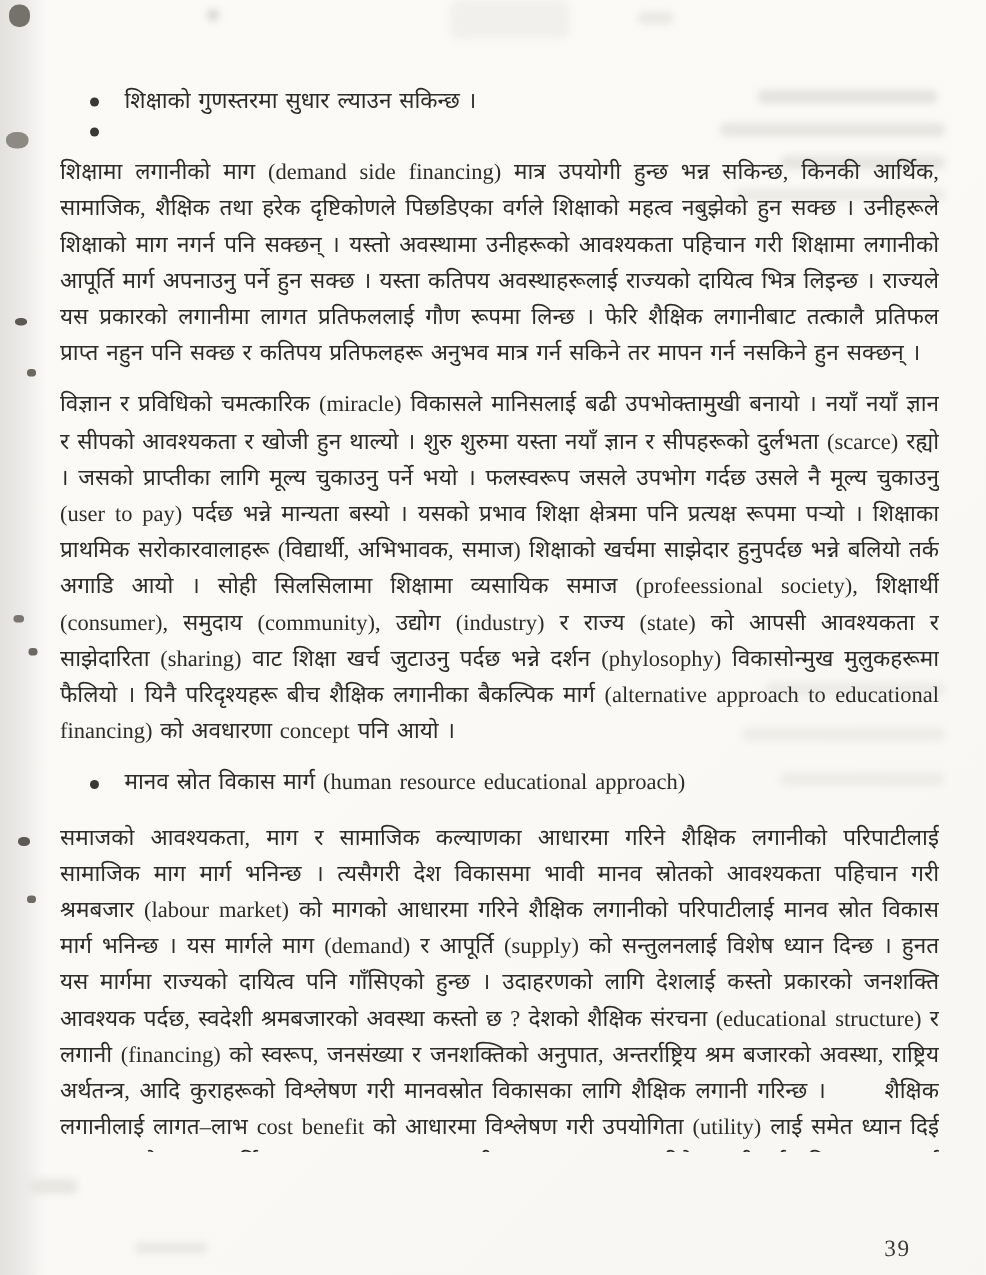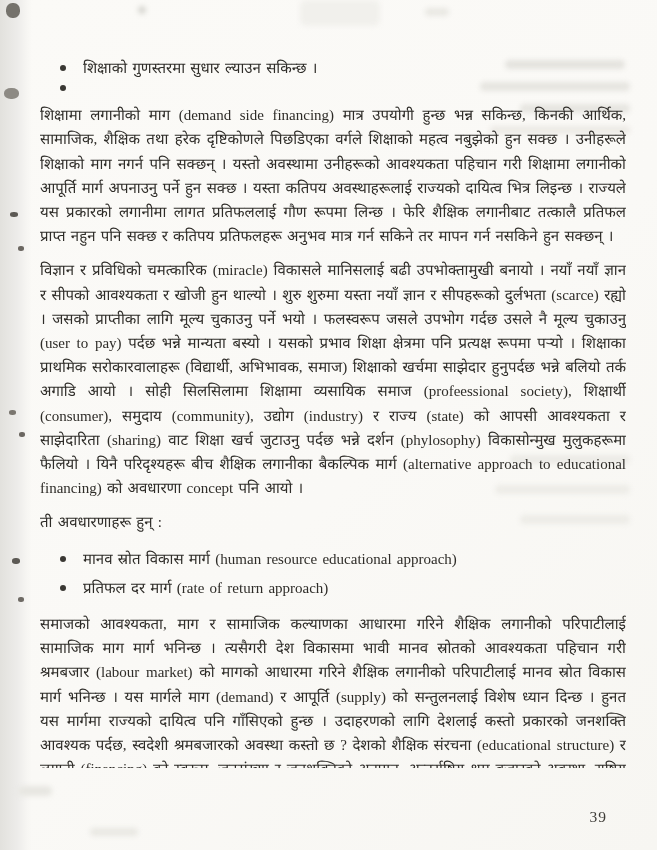--- a/index.html
+++ b/index.html
@@ -45,21 +45,21 @@
     flex: 0 0 auto;
     width: 6px; height: 6px;
     margin: 0 17px 0 20px;
     border-radius: 50%;
     background: #3a3833;
     align-self: center;
   }
   .intro-line { margin: 2px 0 12px 0; text-align: left; }
   .page-number {
     position: absolute;
-    right: 50px; bottom: 24px;
+    right: 50px; bottom: 8px;
     font-size: 15.5px;
     letter-spacing: 1px;
     color: #3c3a36;
   }
 </style>
 </head>
 <body>
 
 <div class="page">
 
@@ -95,30 +95,25 @@
       </li>
       <li>
         <span class="b-dot"></span>
       </li>
     </ul>
 
     <p>शिक्षामा लगानीको माग (demand side financing) मात्र उपयोगी हुन्छ भन्न सकिन्छ, किनकी आर्थिक, सामाजिक, शैक्षिक तथा हरेक दृष्टिकोणले पिछडिएका वर्गले शिक्षाको महत्व नबुझेको हुन सक्छ । उनीहरूले शिक्षाको माग नगर्न पनि सक्छन् । यस्तो अवस्थामा उनीहरूको आवश्यकता पहिचान गरी शिक्षामा लगानीको आपूर्ति मार्ग अपनाउनु पर्ने हुन सक्छ । यस्ता कतिपय अवस्थाहरूलाई राज्यको दायित्व भित्र लिइन्छ । राज्यले यस प्रकारको लगानीमा लागत प्रतिफललाई गौण रूपमा लिन्छ । फेरि शैक्षिक लगानीबाट तत्कालै प्रतिफल प्राप्त नहुन पनि सक्छ र कतिपय प्रतिफलहरू अनुभव मात्र गर्न सकिने तर मापन गर्न नसकिने हुन सक्छन् ।</p>
 
     <p>विज्ञान र प्रविधिको चमत्कारिक (miracle) विकासले मानिसलाई बढी उपभोक्तामुखी बनायो । नयाँ नयाँ ज्ञान र सीपको आवश्यकता र खोजी हुन थाल्यो । शुरु शुरुमा यस्ता नयाँ ज्ञान र सीपहरूको दुर्लभता (scarce) रह्यो । जसको प्राप्तीका लागि मूल्य चुकाउनु पर्ने भयो । फलस्वरूप जसले उपभोग गर्दछ उसले नै मूल्य चुकाउनु (user to pay) पर्दछ भन्ने मान्यता बस्यो । यसको प्रभाव शिक्षा क्षेत्रमा पनि प्रत्यक्ष रूपमा पऱ्यो । शिक्षाका प्राथमिक सरोकारवालाहरू (विद्यार्थी, अभिभावक, समाज) शिक्षाको खर्चमा साझेदार हुनुपर्दछ भन्ने बलियो तर्क अगाडि आयो । सोही सिलसिलामा शिक्षामा व्यसायिक समाज (profeessional society), शिक्षार्थी (consumer), समुदाय (community), उद्योग (industry) र राज्य (state) को आपसी आवश्यकता र साझेदारिता (sharing) वाट शिक्षा खर्च जुटाउनु पर्दछ भन्ने दर्शन (phylosophy) विकासोन्मुख मुलुकहरूमा फैलियो । यिनै परिदृश्यहरू बीच शैक्षिक लगानीका बैकल्पिक मार्ग (alternative approach to educational financing) को अवधारणा concept पनि आयो ।</p>
 
-    <p class="intro-line">ती अवधारणाहरू हुन् :</p>
 
     <ul class="bullets">
       <li>
         <span class="b-dot"></span>
         <span>मानव स्रोत विकास मार्ग (human resource educational approach)</span>
-      </li>
-      <li>
-        <span class="b-dot"></span>
-        <span>प्रतिफल दर मार्ग (rate of return approach)</span>
       </li>
     </ul>
 
     <p>समाजको आवश्यकता, माग र सामाजिक कल्याणका आधारमा गरिने शैक्षिक लगानीको परिपाटीलाई सामाजिक माग मार्ग भनिन्छ । त्यसैगरी देश विकासमा भावी मानव स्रोतको आवश्यकता पहिचान गरी श्रमबजार (labour market) को मागको आधारमा गरिने शैक्षिक लगानीको परिपाटीलाई मानव स्रोत विकास मार्ग भनिन्छ । यस मार्गले माग (demand) र आपूर्ति (supply) को सन्तुलनलाई विशेष ध्यान दिन्छ । हुनत यस मार्गमा राज्यको दायित्व पनि गाँसिएको हुन्छ । उदाहरणको लागि देशलाई कस्तो प्रकारको जनशक्ति आवश्यक पर्दछ, स्वदेशी श्रमबजारको अवस्था कस्तो छ ? देशको शैक्षिक संरचना (educational structure) र लगानी (financing) को स्वरूप, जनसंख्या र जनशक्तिको अनुपात, अन्तर्राष्ट्रिय श्रम बजारको अवस्था, राष्ट्रिय अर्थतन्त्र, आदि कुराहरूको विश्लेषण गरी मानवस्रोत विकासका लागि शैक्षिक लगानी गरिन्छ ।&nbsp;&nbsp;&nbsp;&nbsp;&nbsp; शैक्षिक लगानीलाई लागत–लाभ cost benefit को आधारमा विश्लेषण गरी उपयोगिता (utility) लाई समेत ध्यान दिई श्रमबजारको माग र पूर्ति (demand and supply)  बीच सन्तुलन ल्याउन गरिने लगानीलाई प्रतिफल दर- मार्ग भनिन्छ । यस मार्गले सधै प्रतिफललाई विश्लेषण गरी लाभको सिद्धान्त (benefit principle) मा आधारित भै शैक्षिक लगानी गर्नुपर्दछ भन्ने मान्यता राख्दछ । शैक्षिक खर्च निर्धारण गर्नका लागि प्रणाली विश्लेषण (system analysis) गर्न यो मार्ग ज्यादै उपयोगी मानिन्छ । शैक्षिक लगानीबाट के प्राप्त गर्ने</p>
 
   </div>
 
   <div class="page-number">39</div>
 
 </div>

